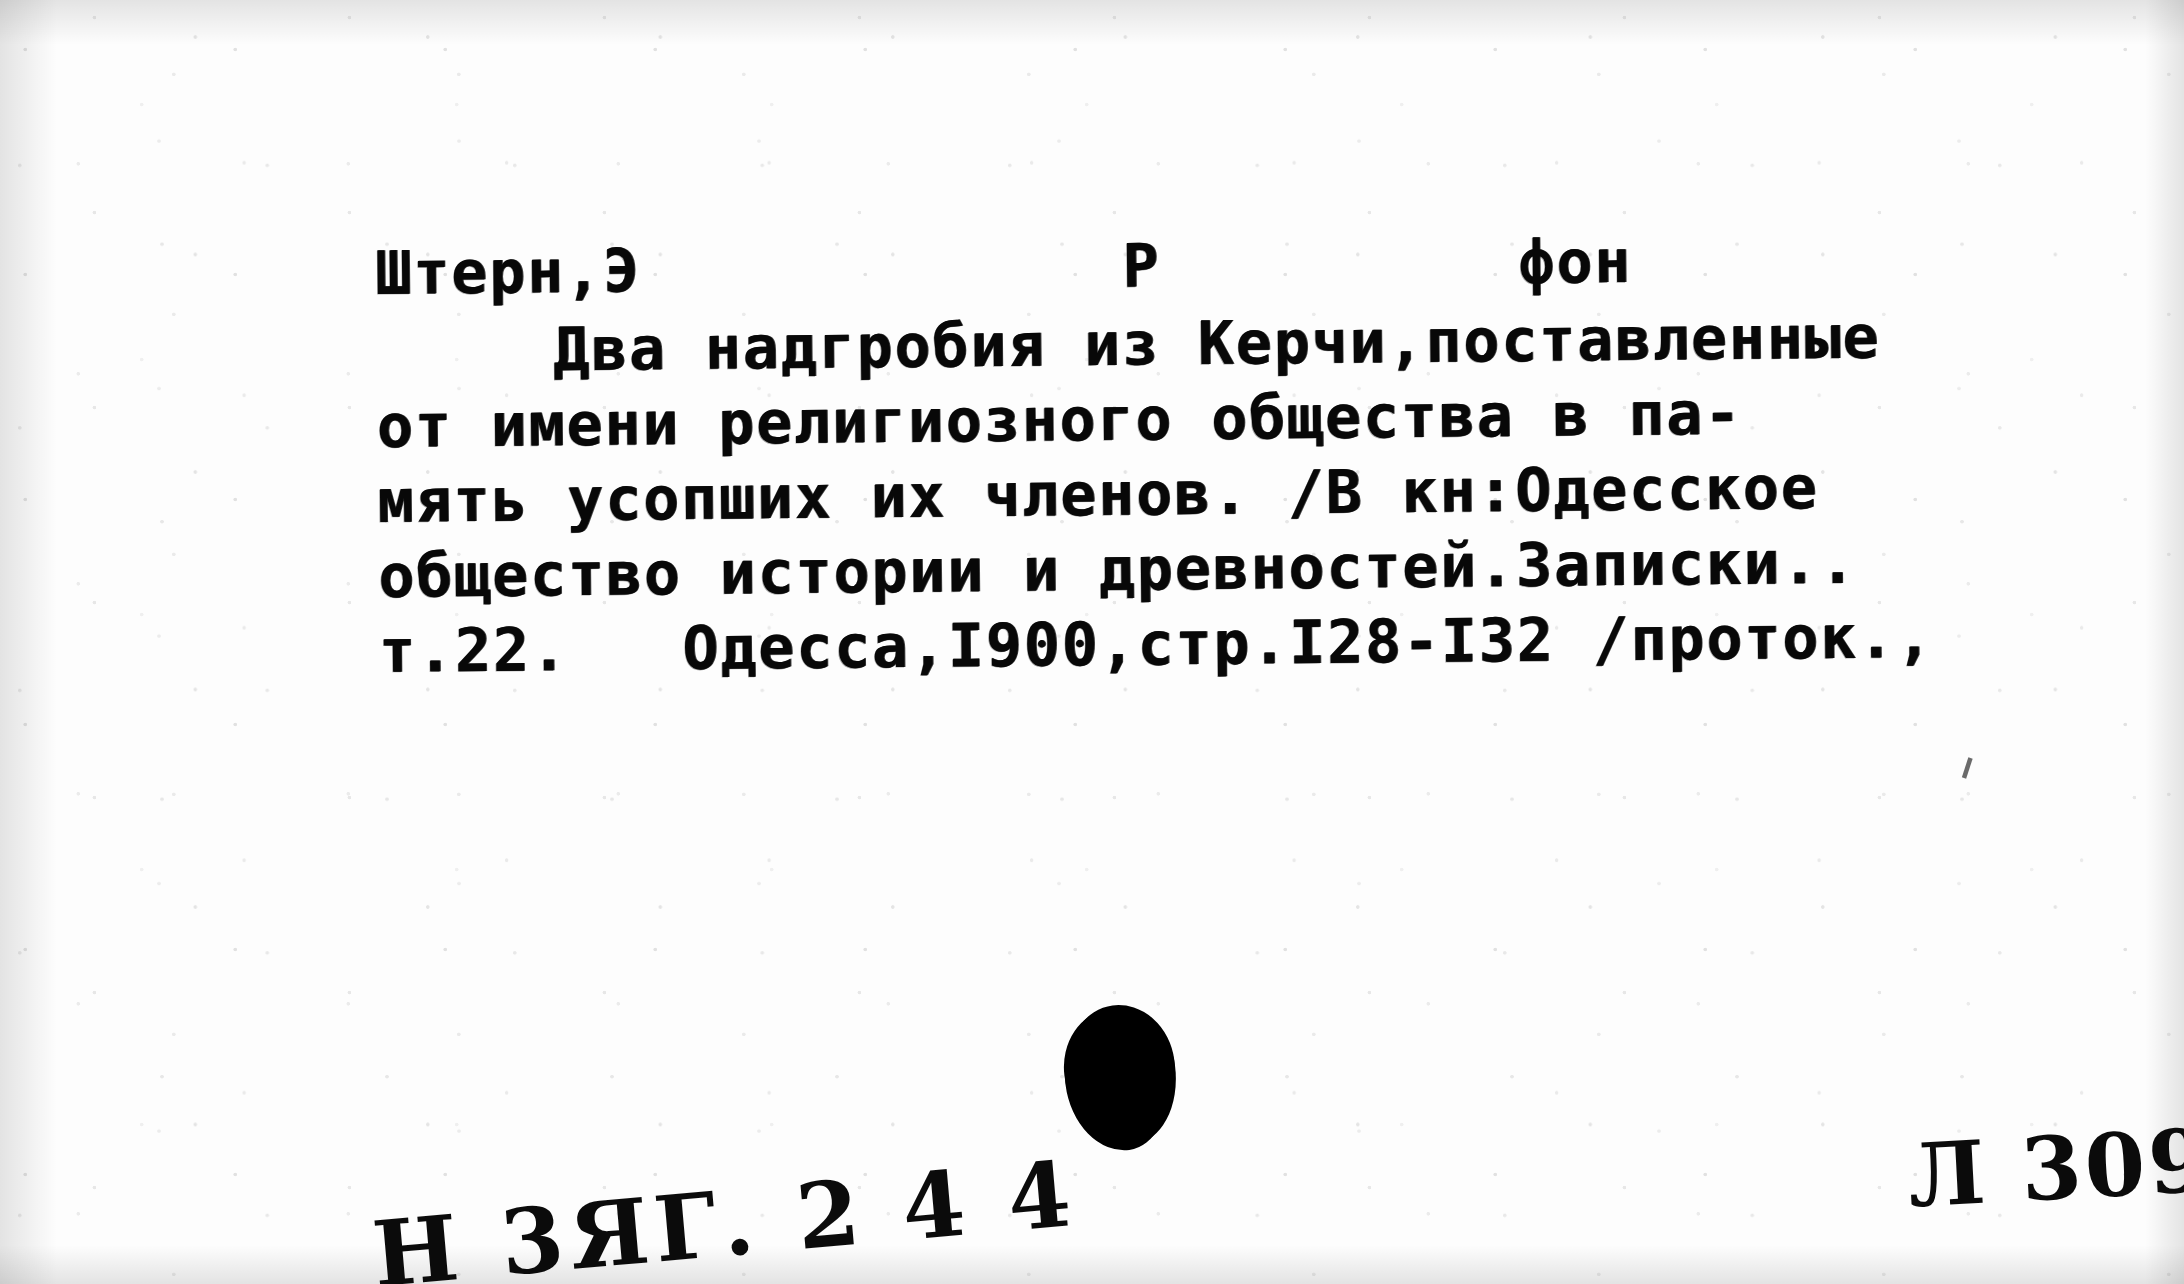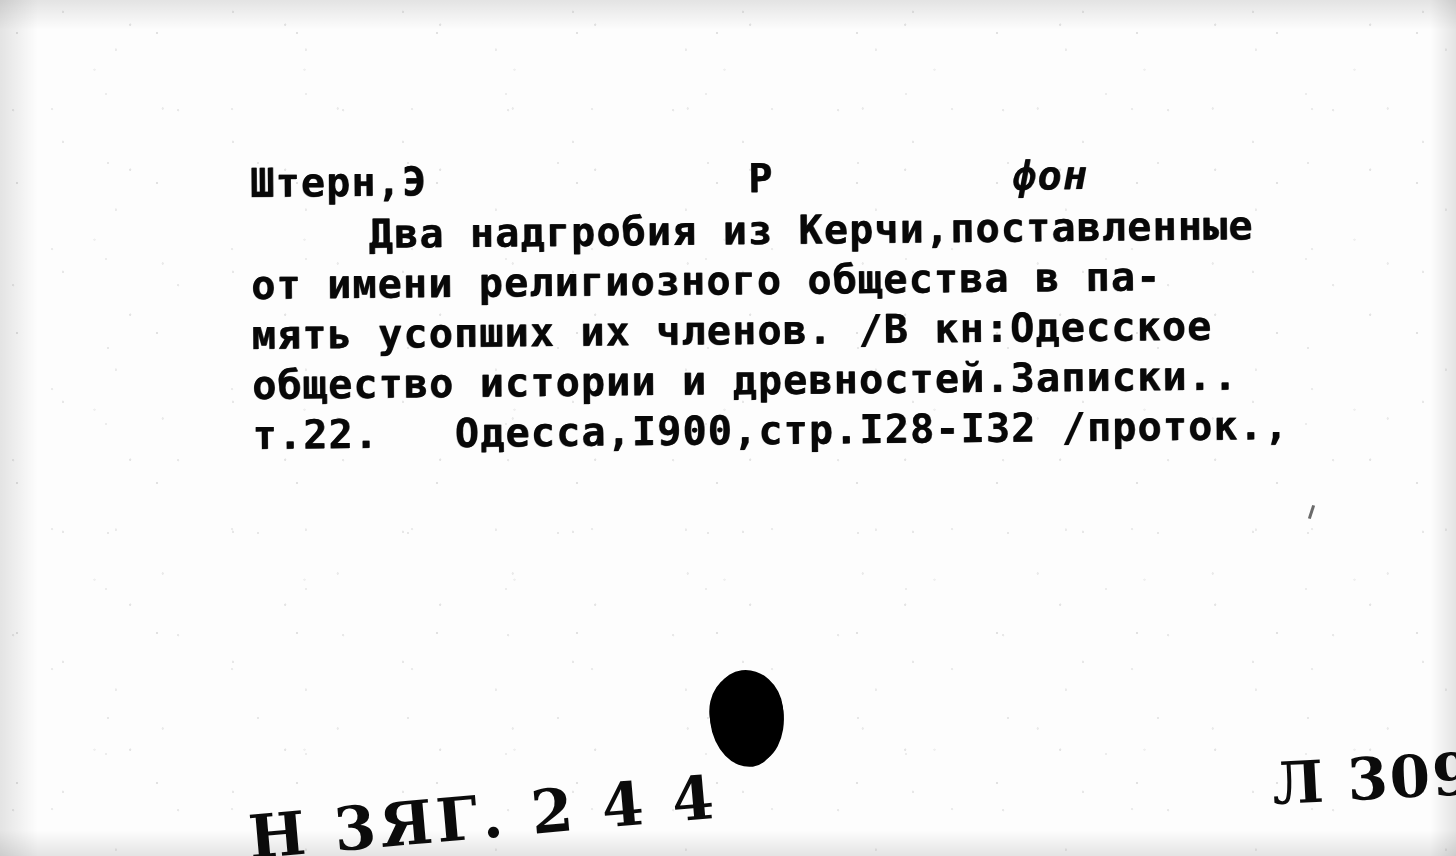--- a/index.html
+++ b/index.html
@@ -88,21 +88,21 @@
     color: #080808;
     font-family: "DejaVu Sans Mono", monospace;
     font-size: 40px;
     font-weight: 700;
     letter-spacing: 1.2px;
     white-space: pre;
     text-shadow: 0.6px 0 0 rgba(0,0,0,0.75), -0.4px 0.4px 0 rgba(0,0,0,0.35);
   }
   #hseg-surname { left: 0px; }
   #hseg-initial2 { left: 498px; }
-  #hseg-particle { left: 762px; font-style: italic; }
+  #hseg-particle { left: 762px; }
 
   .indent1 { padding-left: 118px; }
 
   
   #ink-blot {
     position: absolute;
     left: 710px;
     top: 672px;
     width: 74px;
     height: 92px;

